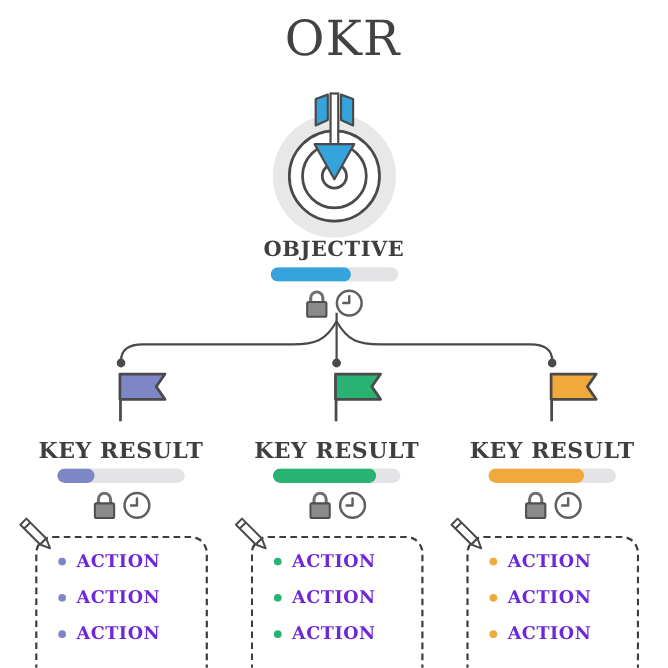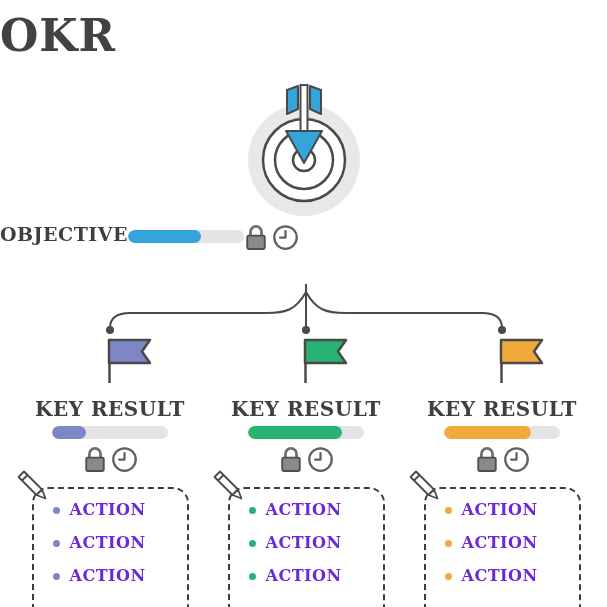--- a/index.html
+++ b/index.html
@@ -2,27 +2,27 @@
 <html><head>
 <meta charset="utf-8">
 <style>
   html,body{margin:0;padding:0;}
   body{
     width:607px;height:607px;background:#ffffff;position:relative;overflow:hidden;
     font-family:"DejaVu Serif","Liberation Serif",serif;
   }
   .canvas{position:absolute;inset:0;}
   .title{
-    position:absolute;top:10px;left:0;right:0;
-    font-size:44px;font-weight:700;color:#424242;letter-spacing:1px;
+    position:absolute;top:10px;left:16px;right:0;text-align:center;
+    font-size:44px;font-weight:400;color:#424242;letter-spacing:1px;
   }
   .target-wrap{position:absolute;top:83px;left:50%;transform:translateX(-50%);}
   .objective-block{
     position:absolute;top:217px;left:0;right:0;
-    display:flex;flex-direction:row;align-items:center;
+    display:flex;flex-direction:column;align-items:center;justify-content:center;
   }
   .section-label{
     font-size:19px;font-weight:700;color:#3f3f3f;letter-spacing:.5px;line-height:1.1;
   }
   .bar{
     width:116px;height:13px;border-radius:7px;background:#e4e4e6;overflow:hidden;margin-top:5px;
   }
   .bar-fill{height:100%;border-radius:7px;}
   .status-icons{display:flex;align-items:center;gap:4px;margin-top:6px;}
   .connector{position:absolute;top:284px;left:106px;}

